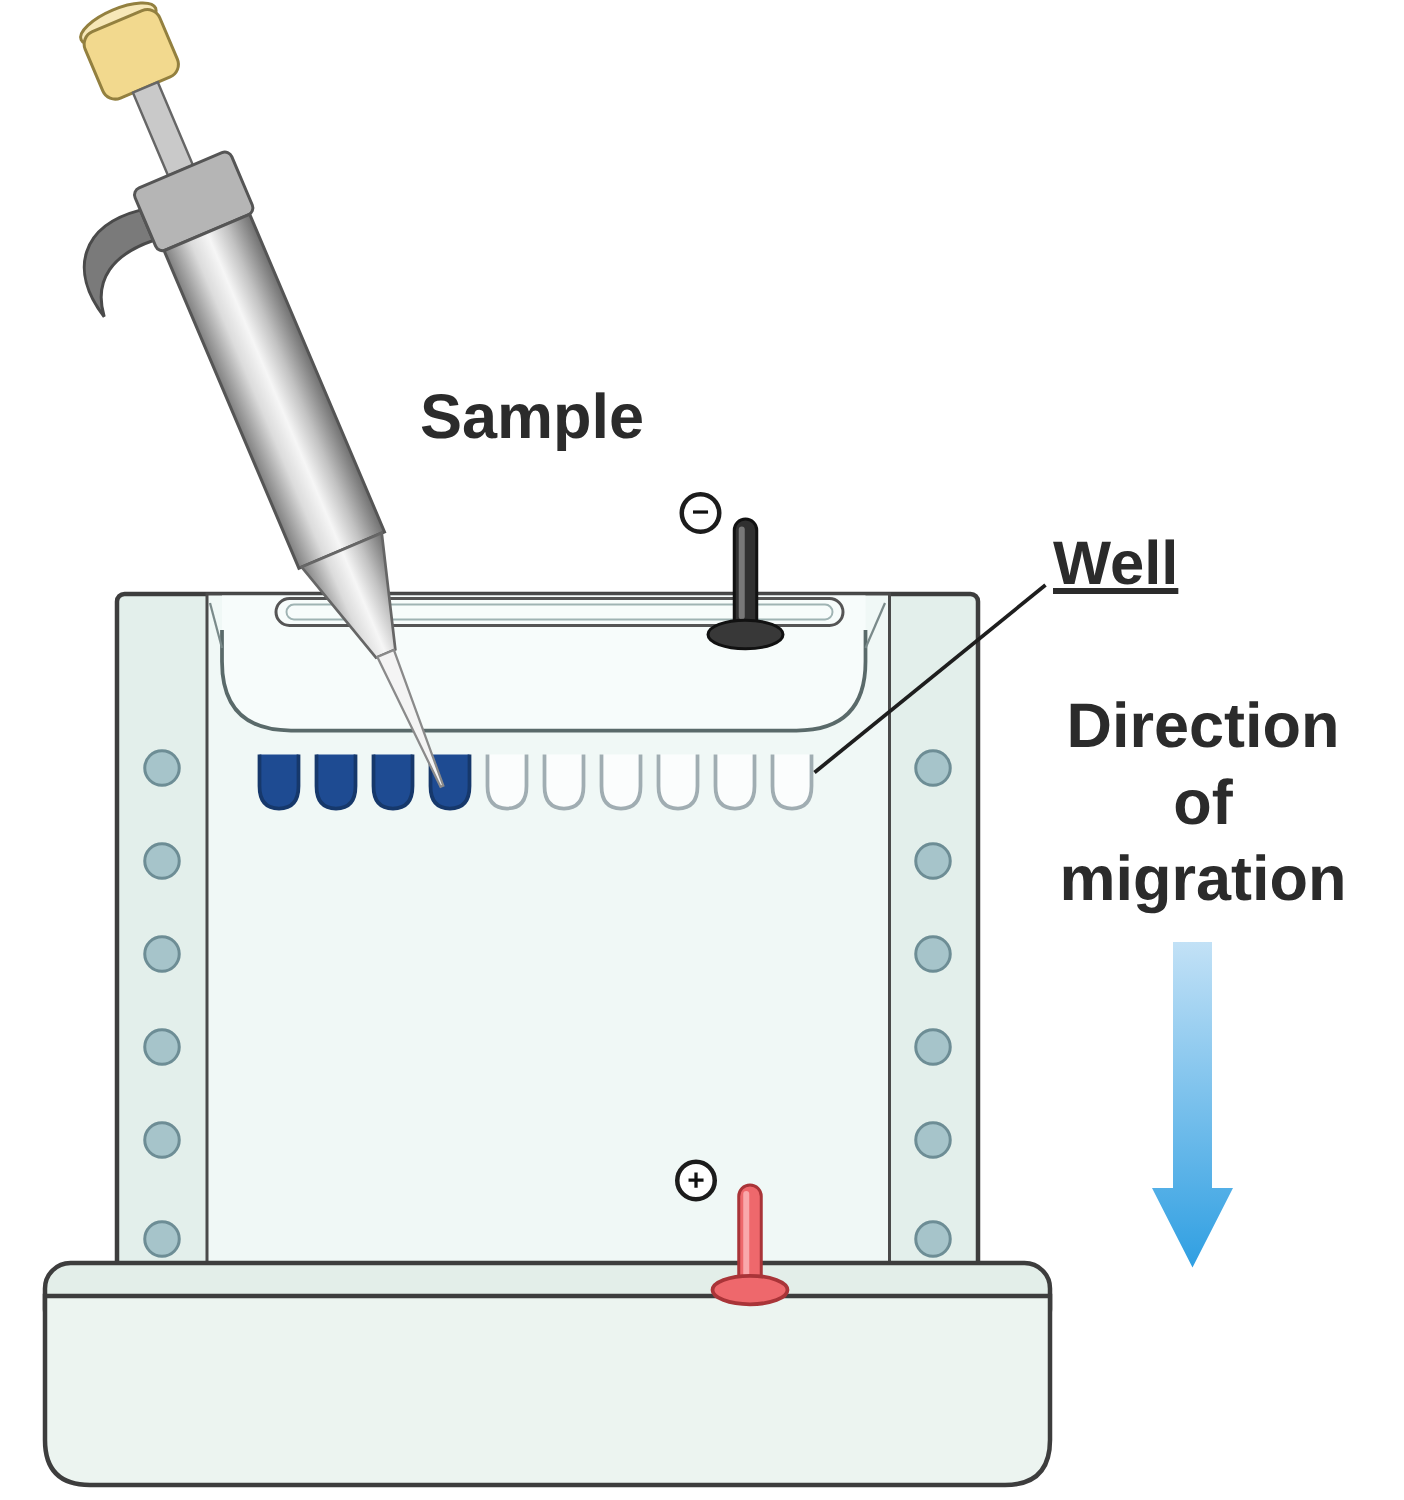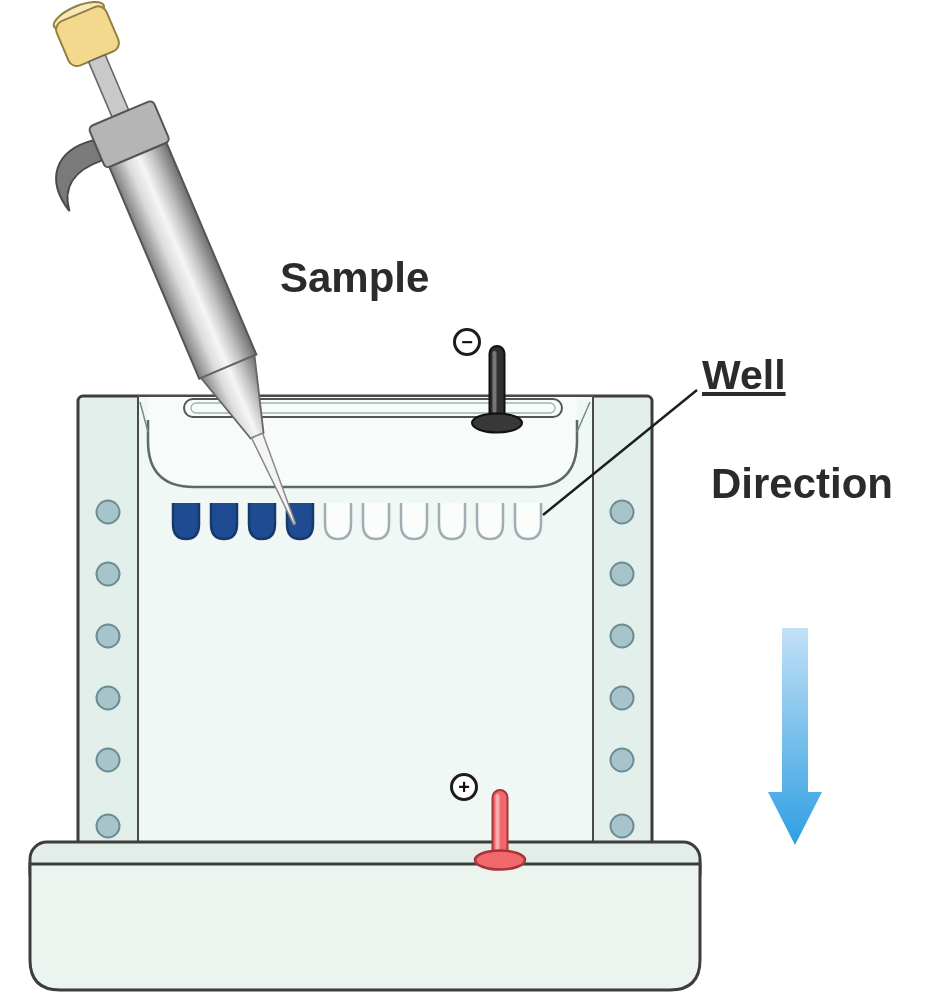--- a/index.html
+++ b/index.html
@@ -155,18 +155,20 @@
       <ellipse cx="500" cy="860" rx="25" ry="9.5" fill="#ee686c" stroke="#a93438" stroke-width="2.5"></ellipse>
     </g>
   </svg>
 
   <div class="label" id="sample-label">Sample</div>
 
   <div class="label" id="well-label">Well</div>
 
   <div id="direction-label">
     <div>Direction</div>
+    <div>of</div>
+    <div>migration</div>
   </div>
 
   <div class="terminal-badge" id="negative-badge">−</div>
 
   <div class="terminal-badge" id="positive-badge">+</div>
 </div>
 
 </body></html>

